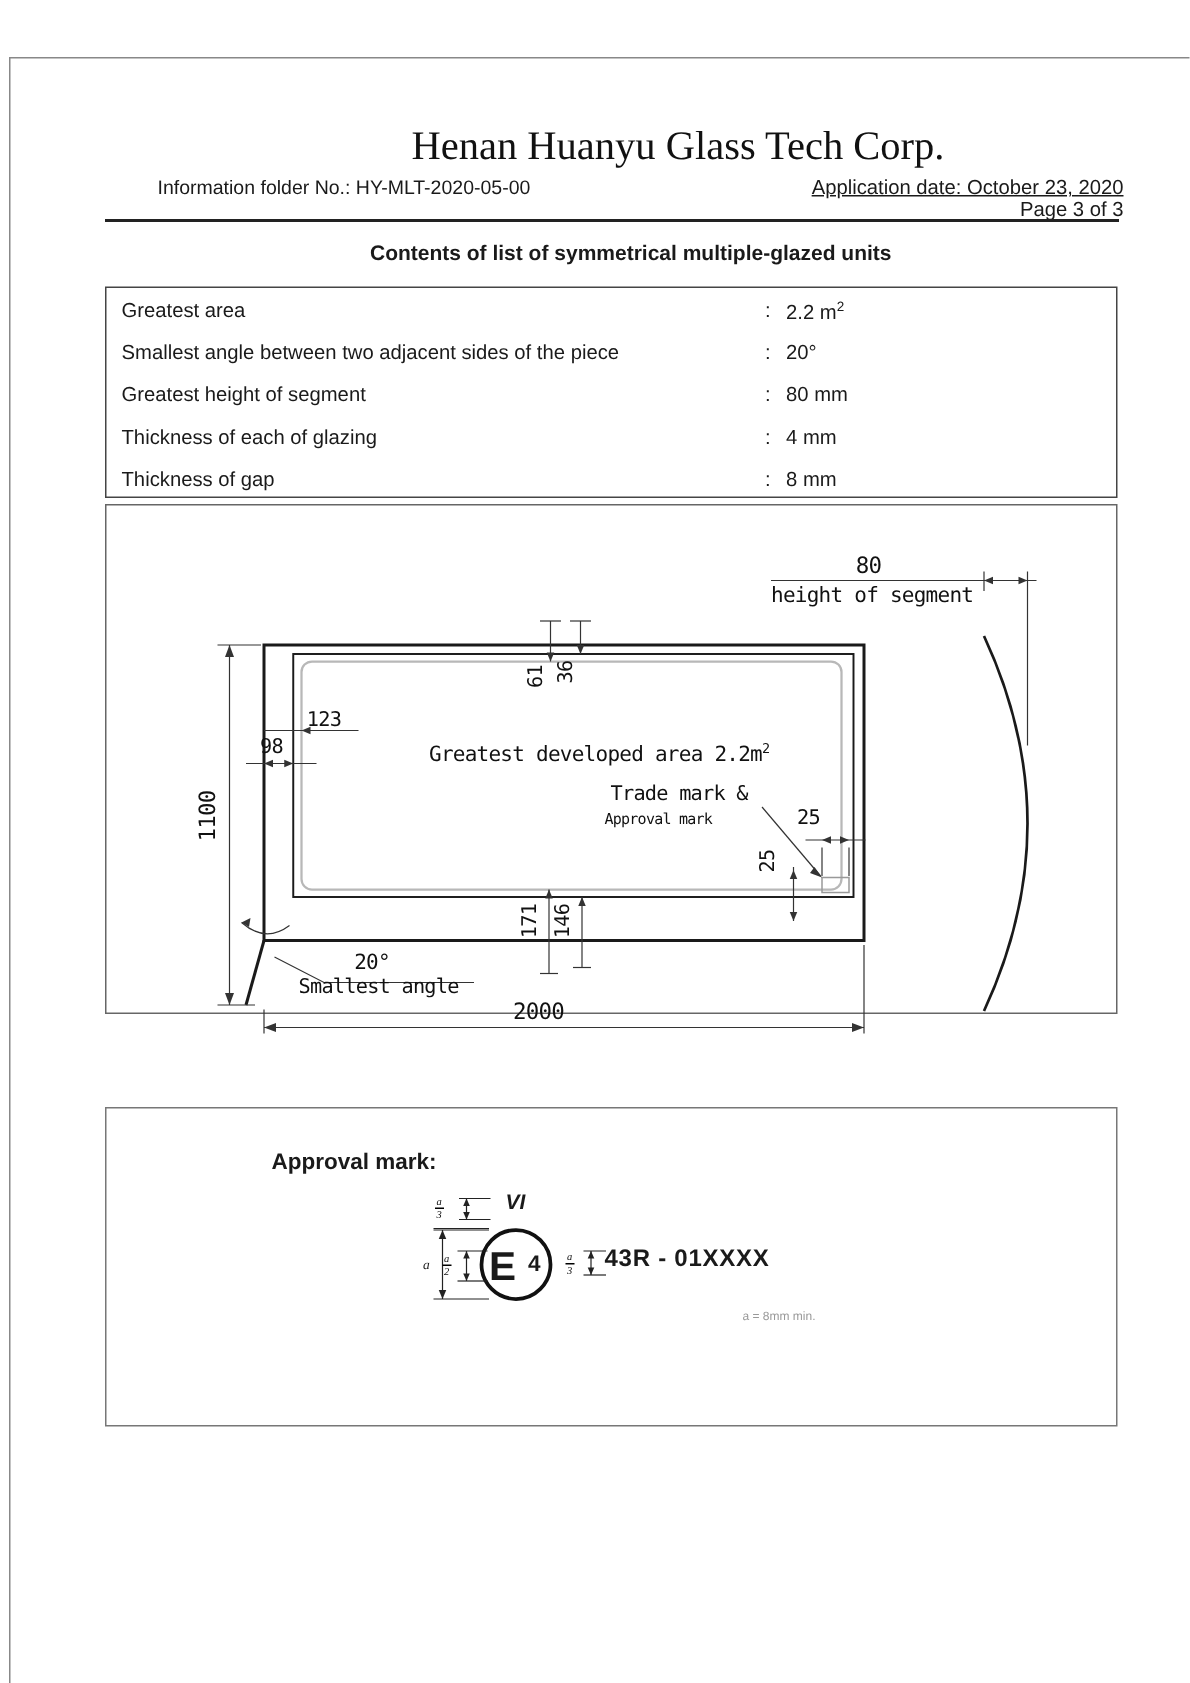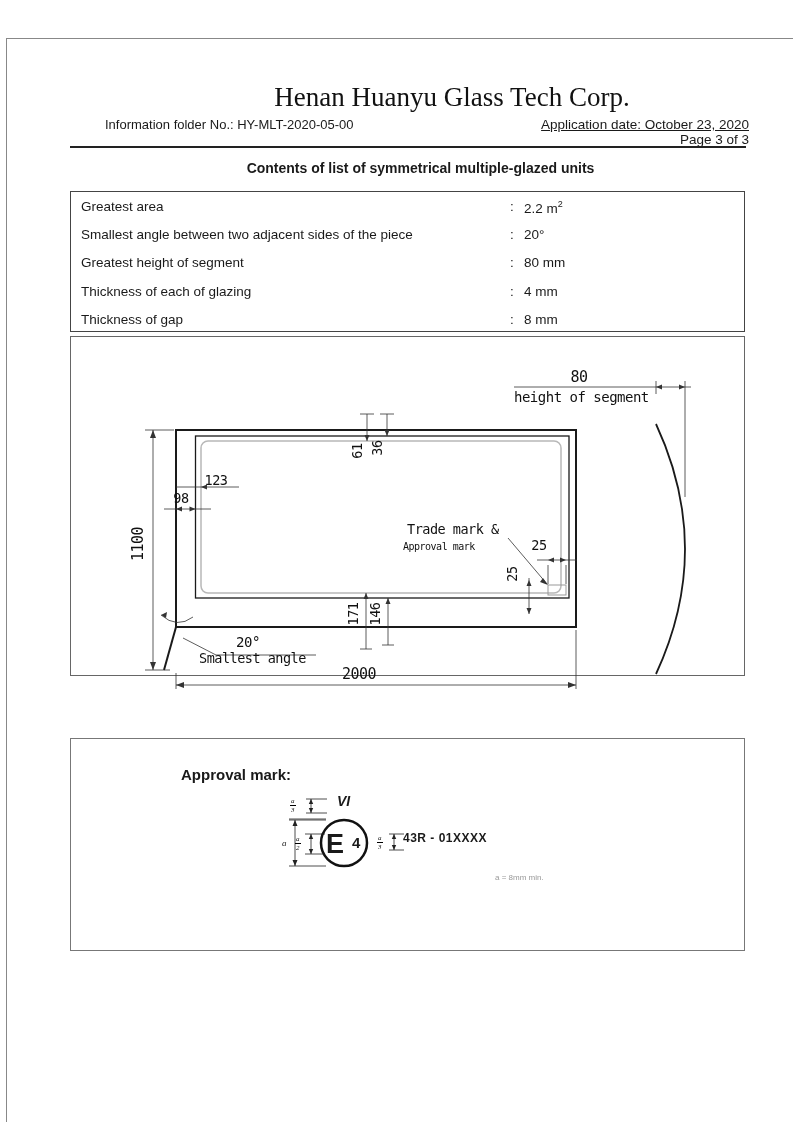--- a/index.html
+++ b/index.html
@@ -26,21 +26,21 @@
   .apanel{left:70px;top:702px;width:675px;height:213px;border:1.5px solid #777;box-sizing:border-box;}
   .dpanel svg,.apanel svg{position:absolute;left:0;top:0;}
   .dlab{position:absolute;font-family:"DejaVu Sans Mono",monospace;color:#111;white-space:nowrap;letter-spacing:-0.5px;}
   .ctr{text-align:center;}
   .rot{display:flex;align-items:center;justify-content:center;transform:rotate(-90deg);}
   
   .ap-title{position:absolute;left:110px;top:27px;font-size:15px;font-weight:bold;font-family:"Liberation Sans",sans-serif;}
   .ap-vi{position:absolute;left:266px;top:54px;font-size:14px;font-weight:bold;font-style:italic;font-family:"Liberation Sans",sans-serif;}
   .ap-E{position:absolute;left:255px;top:90px;font-size:27px;font-weight:800;font-family:"Liberation Sans",sans-serif;}
   .ap-4{position:absolute;left:281px;top:95px;font-size:15px;font-weight:bold;font-family:"Liberation Sans",sans-serif;}
-  .ap-code{position:absolute;left:332px;top:92px;font-size:12px;font-weight:bold;letter-spacing:0.5px;font-family:"Liberation Sans",sans-serif;text-align:right;}
+  .ap-code{position:absolute;left:332px;top:92px;font-size:16px;font-weight:bold;letter-spacing:0.5px;font-family:"Liberation Sans",sans-serif;text-align:right;}
   .ap-note{position:absolute;left:424px;top:134px;font-size:8px;color:#999;font-family:"Liberation Sans",sans-serif;}
   .ap-a{position:absolute;left:211px;top:99px;font-size:9px;font-style:italic;font-family:"Liberation Serif",serif;}
   .frac{position:absolute;display:inline-flex;flex-direction:column;align-items:center;font:italic 7px "Liberation Serif",serif;line-height:1.15;color:#111;}
   .frac .fn{border-bottom:1px solid #000;padding:0 1px;}
 </style>
 </head>
 <body>
 
 <div class="abs page-line-top"></div>
 <div class="abs page-line-left"></div>
@@ -151,20 +151,21 @@
     </g>
   </svg>
 
   <div class="dlab ctr" style="left:488px;top:31px;width:40px;font-size:15px">80</div>
   <div class="dlab" style="left:443px;top:52px;font-size:14px">height of segment</div>
   <div class="dlab rot" style="left:266px;top:107px;width:40px;height:14px;font-size:13.5px">61</div>
   <div class="dlab rot" style="left:286px;top:104px;width:40px;height:14px;font-size:13.5px">36</div>
   <div class="dlab ctr" style="left:125px;top:135px;width:40px;font-size:13.5px">123</div>
   <div class="dlab ctr" style="left:92px;top:153px;width:36px;font-size:13.5px">98</div>
   <div class="dlab rot" style="left:47px;top:200px;width:40px;height:14px;font-size:15px">1100</div>
+  <div class="dlab" style="left:215px;top:158px;font-size:14px"><span>Greatest developed area 2.2m</span><sup style="font-size:9px">2</sup></div>
   <div class="dlab" style="left:336px;top:184px;font-size:13.5px">Trade mark &amp;</div>
   <div class="dlab" style="left:332px;top:204px;font-size:10px">Approval mark</div>
   <div class="dlab ctr" style="left:456px;top:200px;width:24px;font-size:13.5px">25</div>
   <div class="dlab rot" style="left:424px;top:230px;width:34px;height:14px;font-size:13.5px">25</div>
   <div class="dlab rot" style="left:262px;top:270px;width:40px;height:14px;font-size:13.5px">171</div>
   <div class="dlab rot" style="left:284px;top:270px;width:40px;height:14px;font-size:13.5px">146</div>
   <div class="dlab ctr" style="left:157px;top:297px;width:40px;font-size:14px">20°</div>
   <div class="dlab" style="left:128px;top:313px;font-size:13.5px">Smallest angle</div>
   <div class="dlab ctr" style="left:258px;top:328px;width:60px;font-size:15px">2000</div>
 </div>

